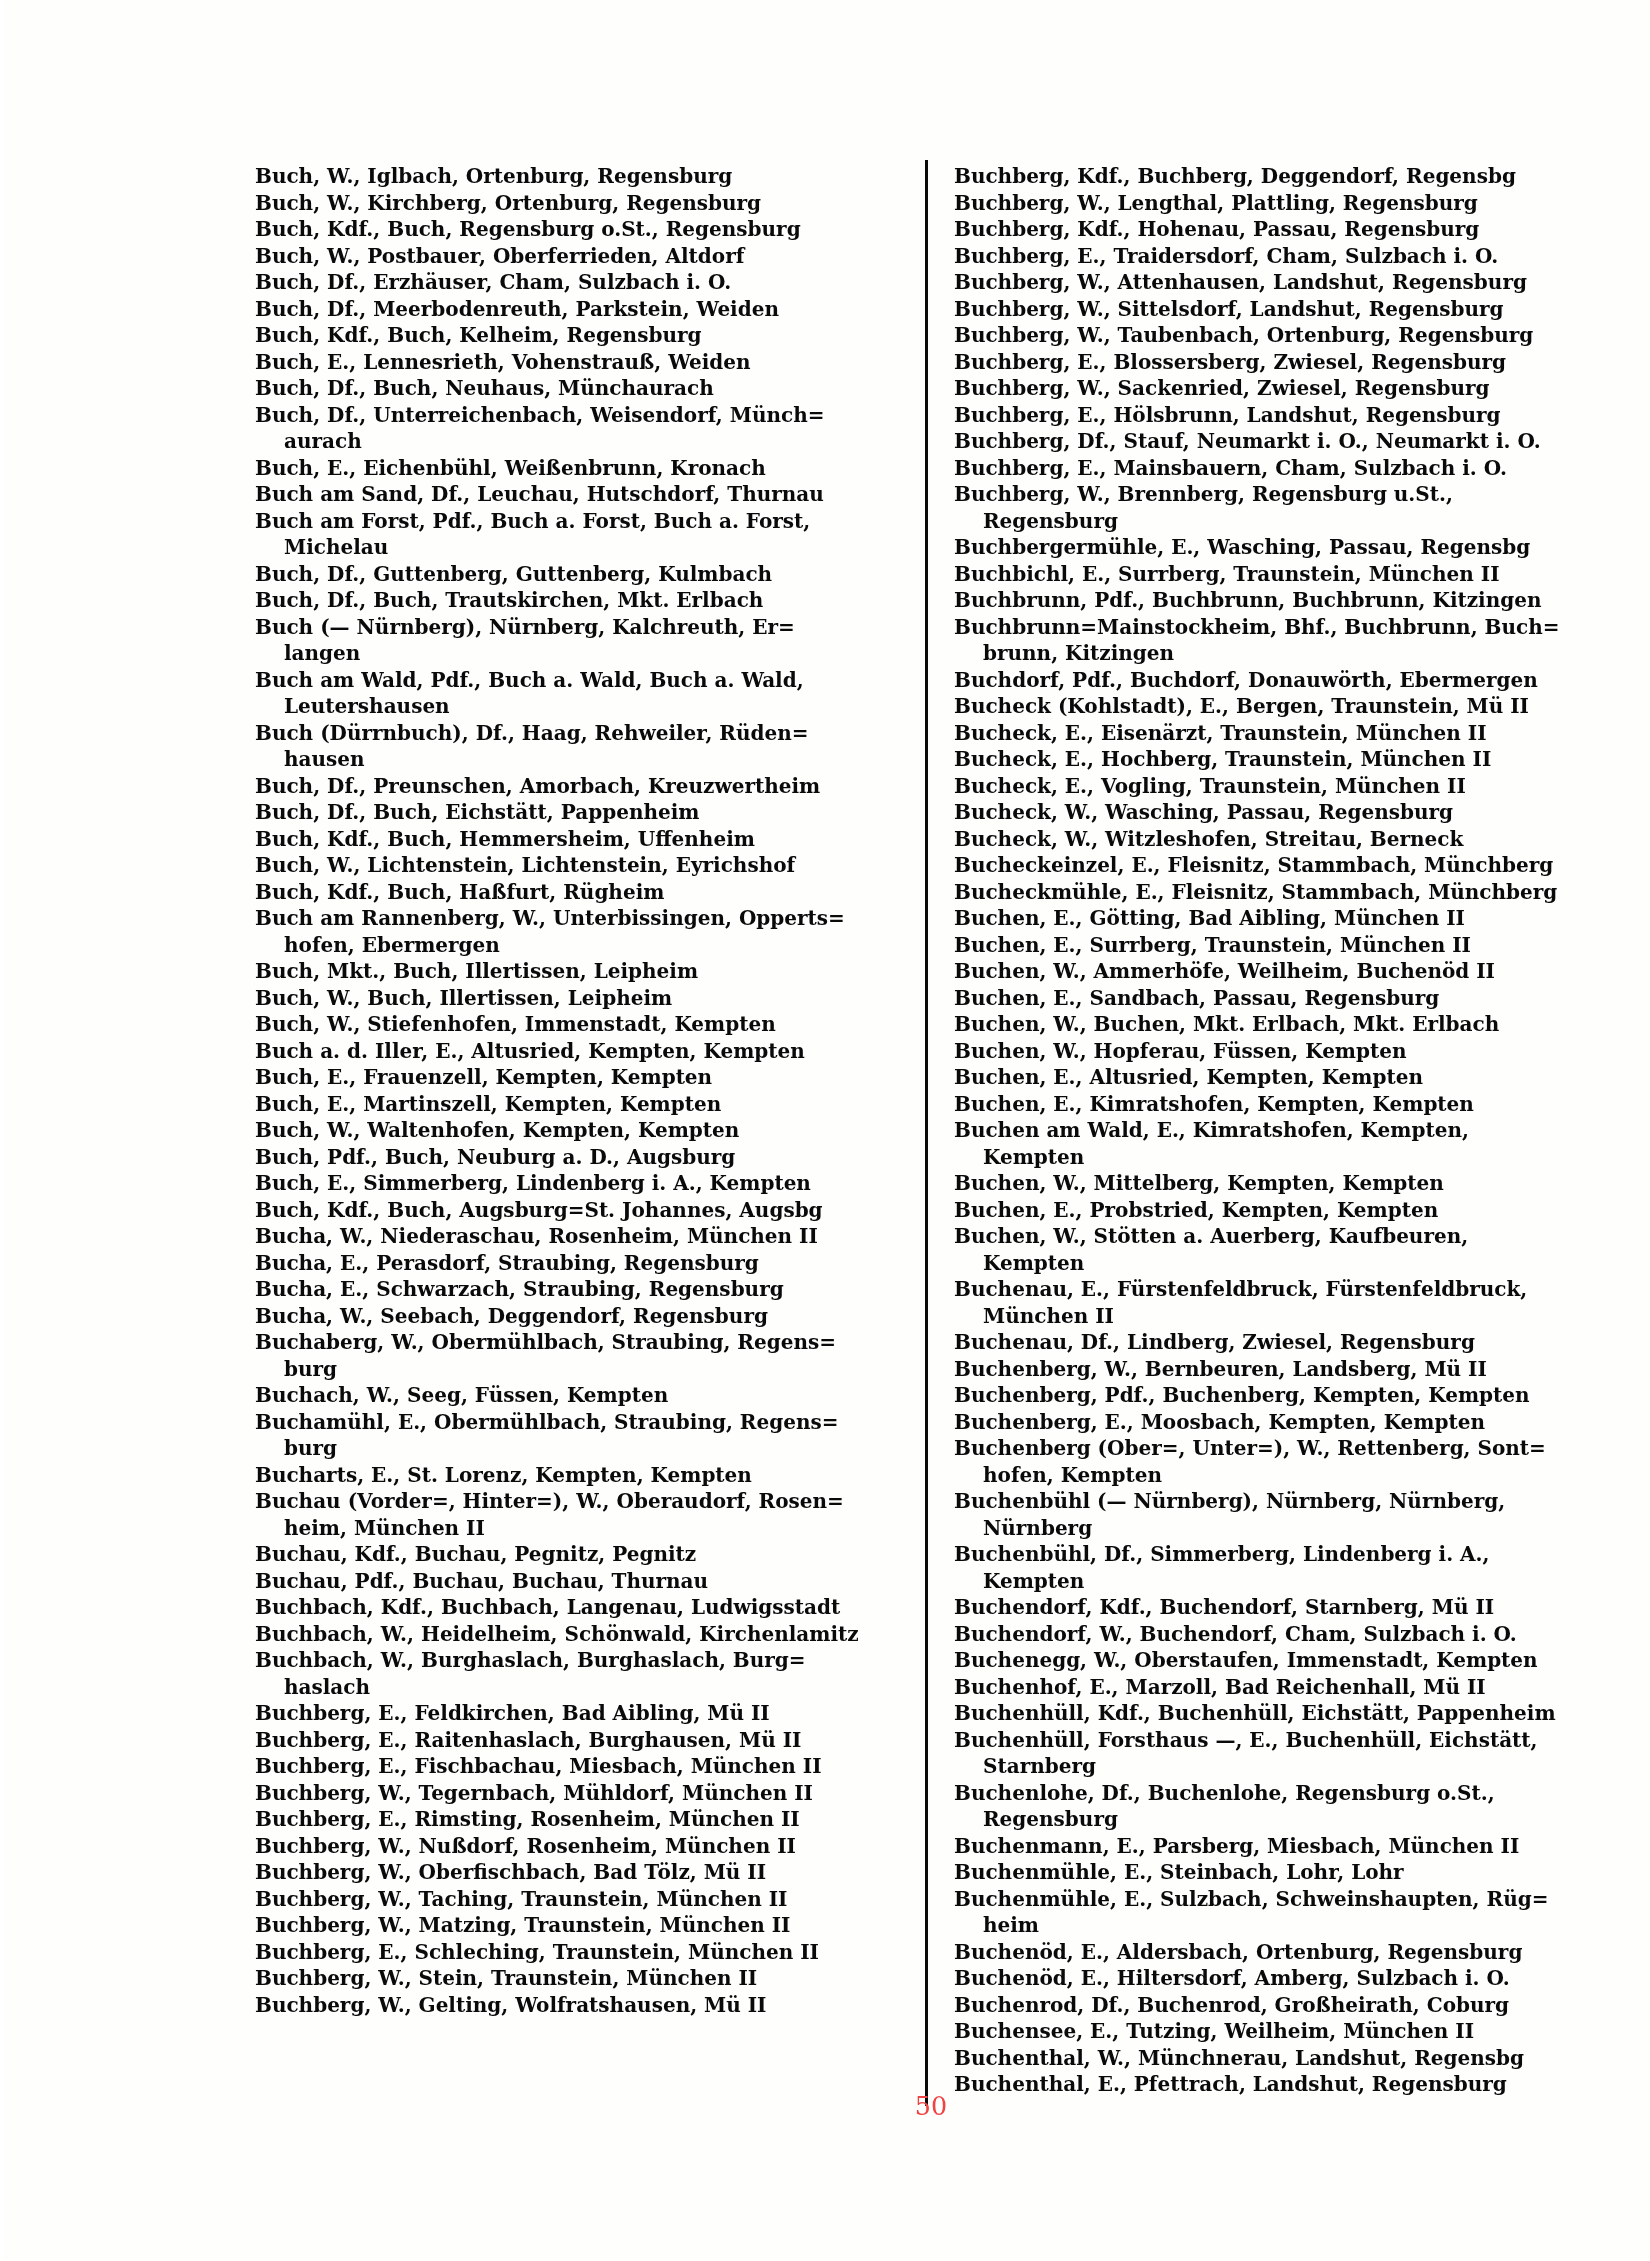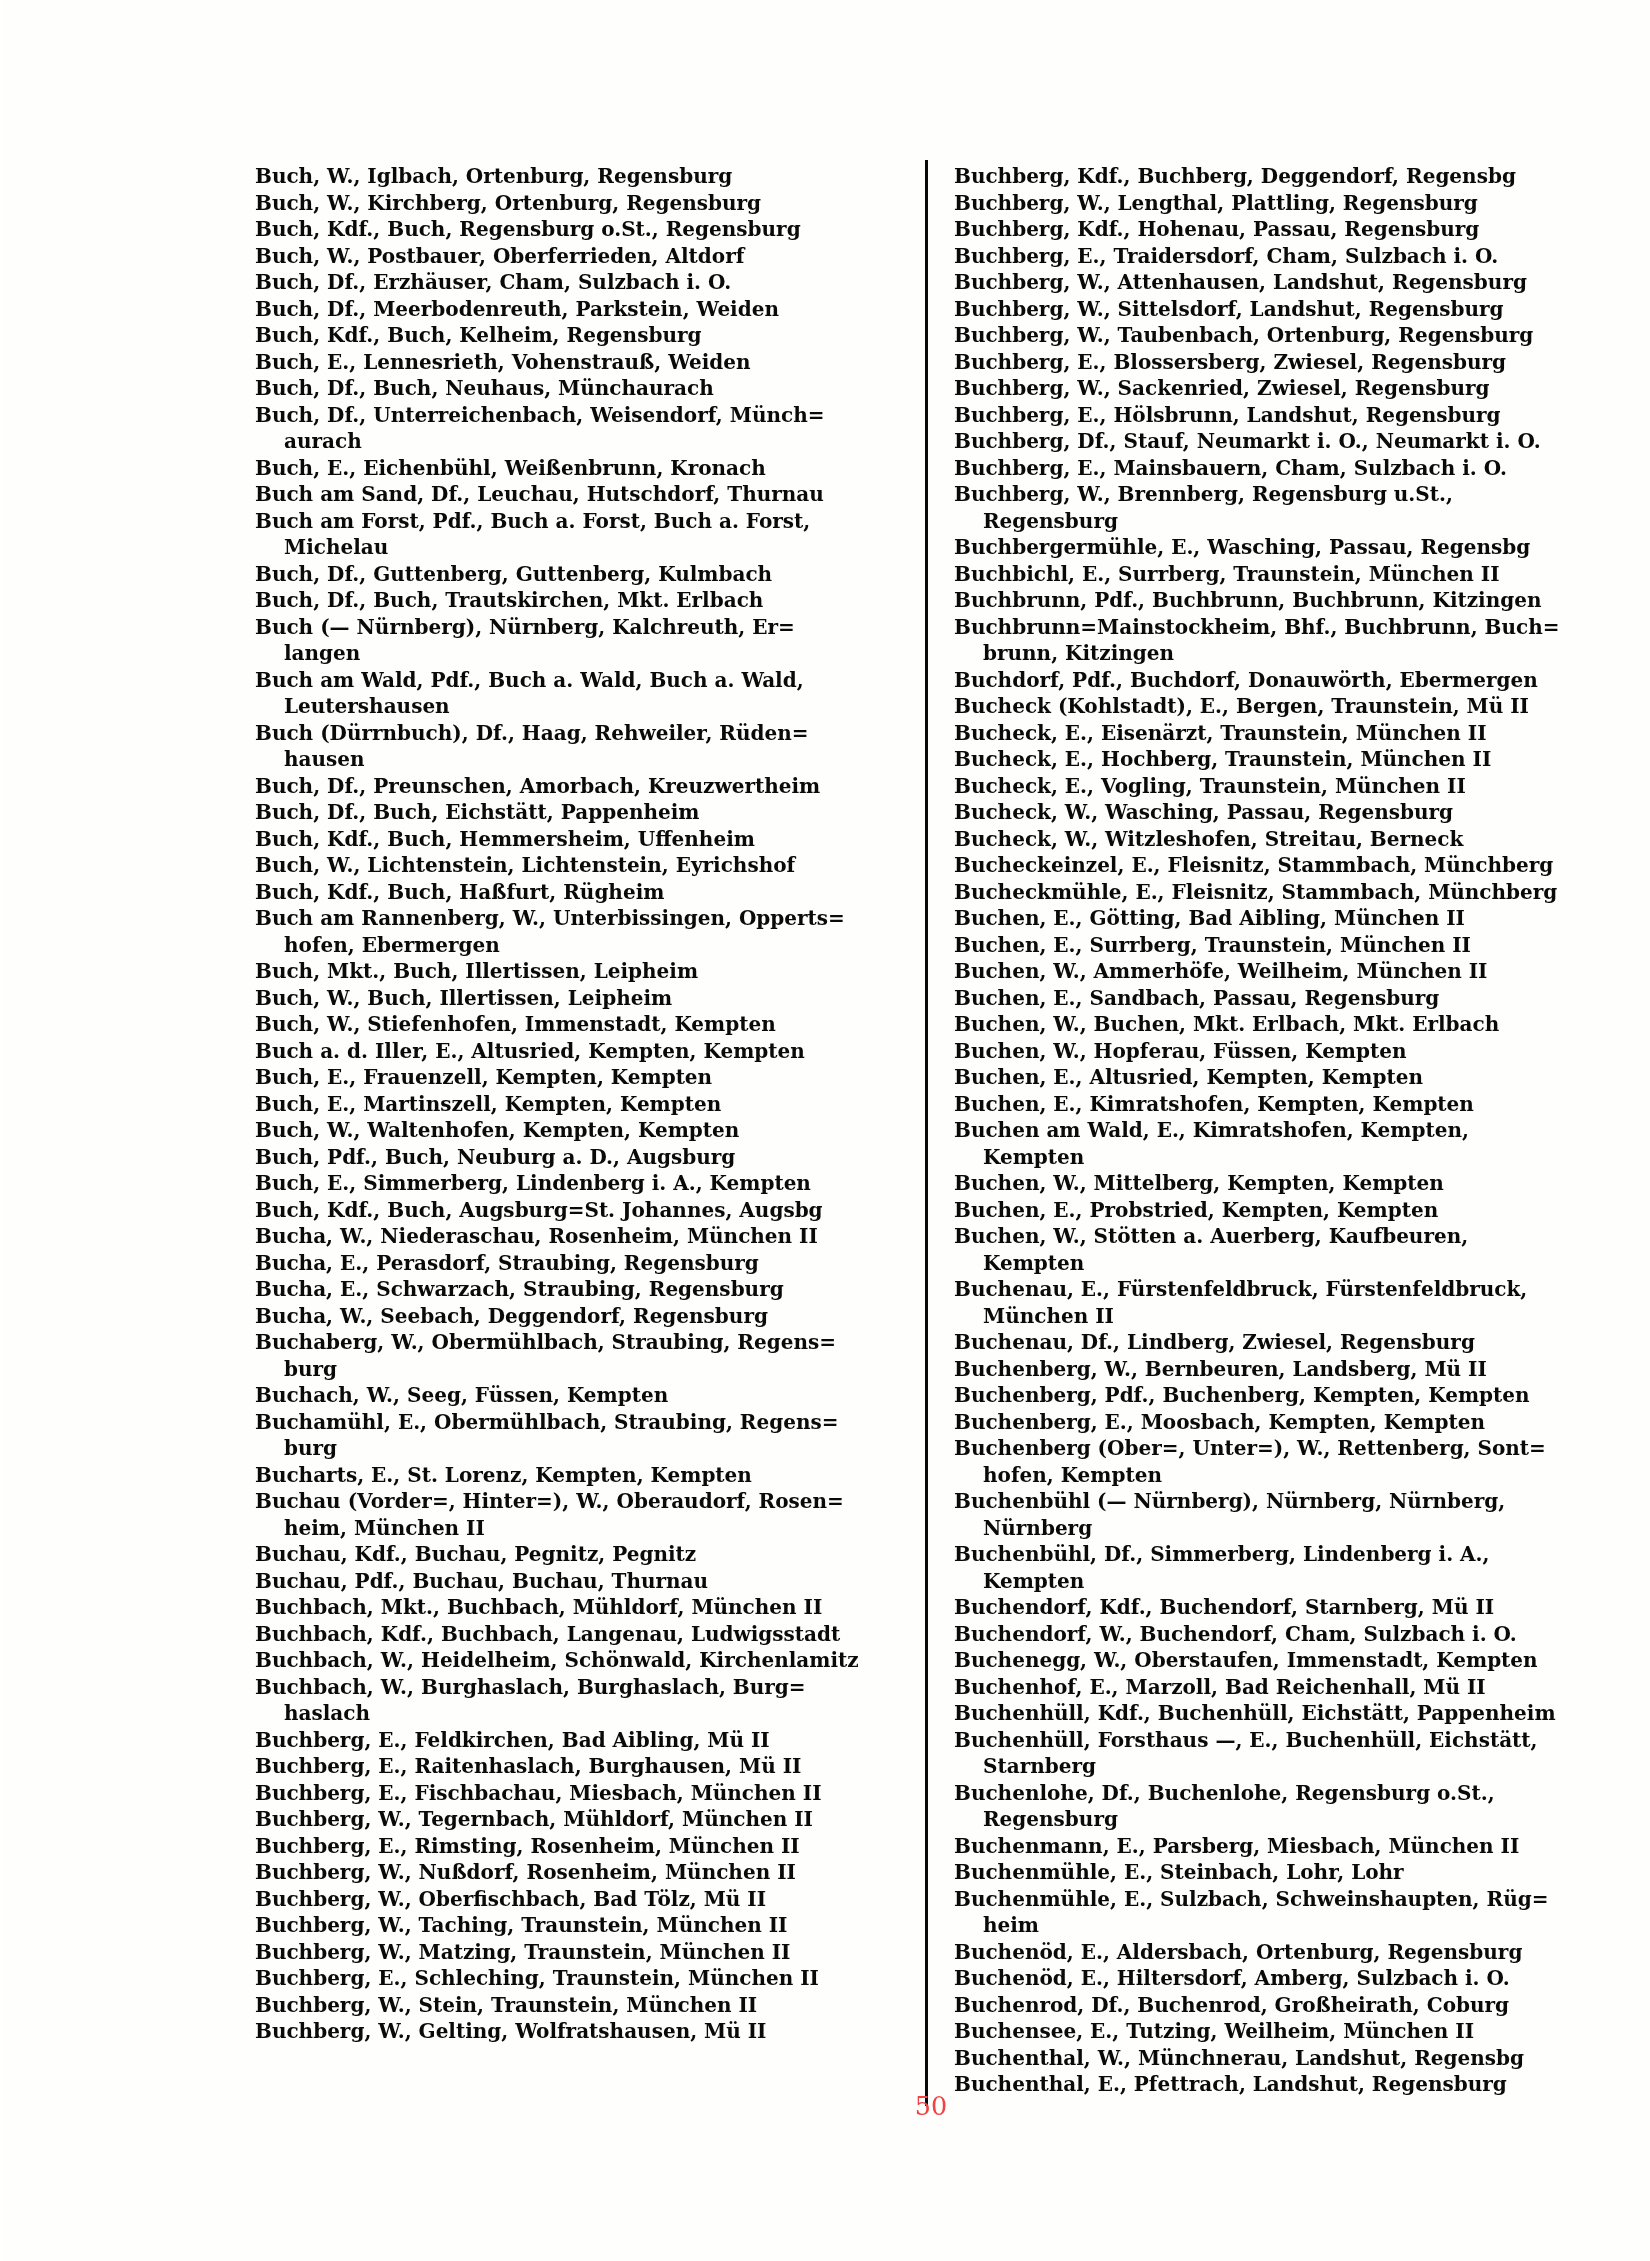--- a/index.html
+++ b/index.html
@@ -105,21 +105,20 @@
       <div class="line">Buchaberg, W., Obermühlbach, Straubing, Regens=</div>
       <div class="line cont">burg</div>
       <div class="line">Buchach, W., Seeg, Füssen, Kempten</div>
       <div class="line">Buchamühl, E., Obermühlbach, Straubing, Regens=</div>
       <div class="line cont">burg</div>
       <div class="line">Bucharts, E., St. Lorenz, Kempten, Kempten</div>
       <div class="line">Buchau (Vorder=, Hinter=), W., Oberaudorf, Rosen=</div>
       <div class="line cont">heim, München II</div>
       <div class="line">Buchau, Kdf., Buchau, Pegnitz, Pegnitz</div>
       <div class="line">Buchau, Pdf., Buchau, Buchau, Thurnau</div>
-      <div class="line">Buchbach, Mkt., Buchbach, Mühldorf, München II</div>
       <div class="line">Buchbach, Kdf., Buchbach, Langenau, Ludwigsstadt</div>
       <div class="line">Buchbach, W., Heidelheim, Schönwald, Kirchenlamitz</div>
       <div class="line">Buchbach, W., Burghaslach, Burghaslach, Burg=</div>
       <div class="line cont">haslach</div>
       <div class="line">Buchberg, E., Feldkirchen, Bad Aibling, Mü II</div>
       <div class="line">Buchberg, E., Raitenhaslach, Burghausen, Mü II</div>
       <div class="line">Buchberg, E., Fischbachau, Miesbach, München II</div>
       <div class="line">Buchberg, W., Tegernbach, Mühldorf, München II</div>
       <div class="line">Buchberg, E., Rimsting, Rosenheim, München II</div>
       <div class="line">Buchberg, W., Nußdorf, Rosenheim, München II</div>
@@ -157,21 +156,21 @@
       <div class="line">Bucheck (Kohlstadt), E., Bergen, Traunstein, Mü II</div>
       <div class="line">Bucheck, E., Eisenärzt, Traunstein, München II</div>
       <div class="line">Bucheck, E., Hochberg, Traunstein, München II</div>
       <div class="line">Bucheck, E., Vogling, Traunstein, München II</div>
       <div class="line">Bucheck, W., Wasching, Passau, Regensburg</div>
       <div class="line">Bucheck, W., Witzleshofen, Streitau, Berneck</div>
       <div class="line">Bucheckeinzel, E., Fleisnitz, Stammbach, Münchberg</div>
       <div class="line">Bucheckmühle, E., Fleisnitz, Stammbach, Münchberg</div>
       <div class="line">Buchen, E., Götting, Bad Aibling, München II</div>
       <div class="line">Buchen, E., Surrberg, Traunstein, München II</div>
-      <div class="line">Buchen, W., Ammerhöfe, Weilheim, München II</div>
+      <div class="line">Buchen, W., Ammerhöfe, Weilheim, Buchenöd II</div>
       <div class="line">Buchen, E., Sandbach, Passau, Regensburg</div>
       <div class="line">Buchen, W., Buchen, Mkt. Erlbach, Mkt. Erlbach</div>
       <div class="line">Buchen, W., Hopferau, Füssen, Kempten</div>
       <div class="line">Buchen, E., Altusried, Kempten, Kempten</div>
       <div class="line">Buchen, E., Kimratshofen, Kempten, Kempten</div>
       <div class="line">Buchen am Wald, E., Kimratshofen, Kempten,</div>
       <div class="line cont">Kempten</div>
       <div class="line">Buchen, W., Mittelberg, Kempten, Kempten</div>
       <div class="line">Buchen, E., Probstried, Kempten, Kempten</div>
       <div class="line">Buchen, W., Stötten a. Auerberg, Kaufbeuren,</div>

